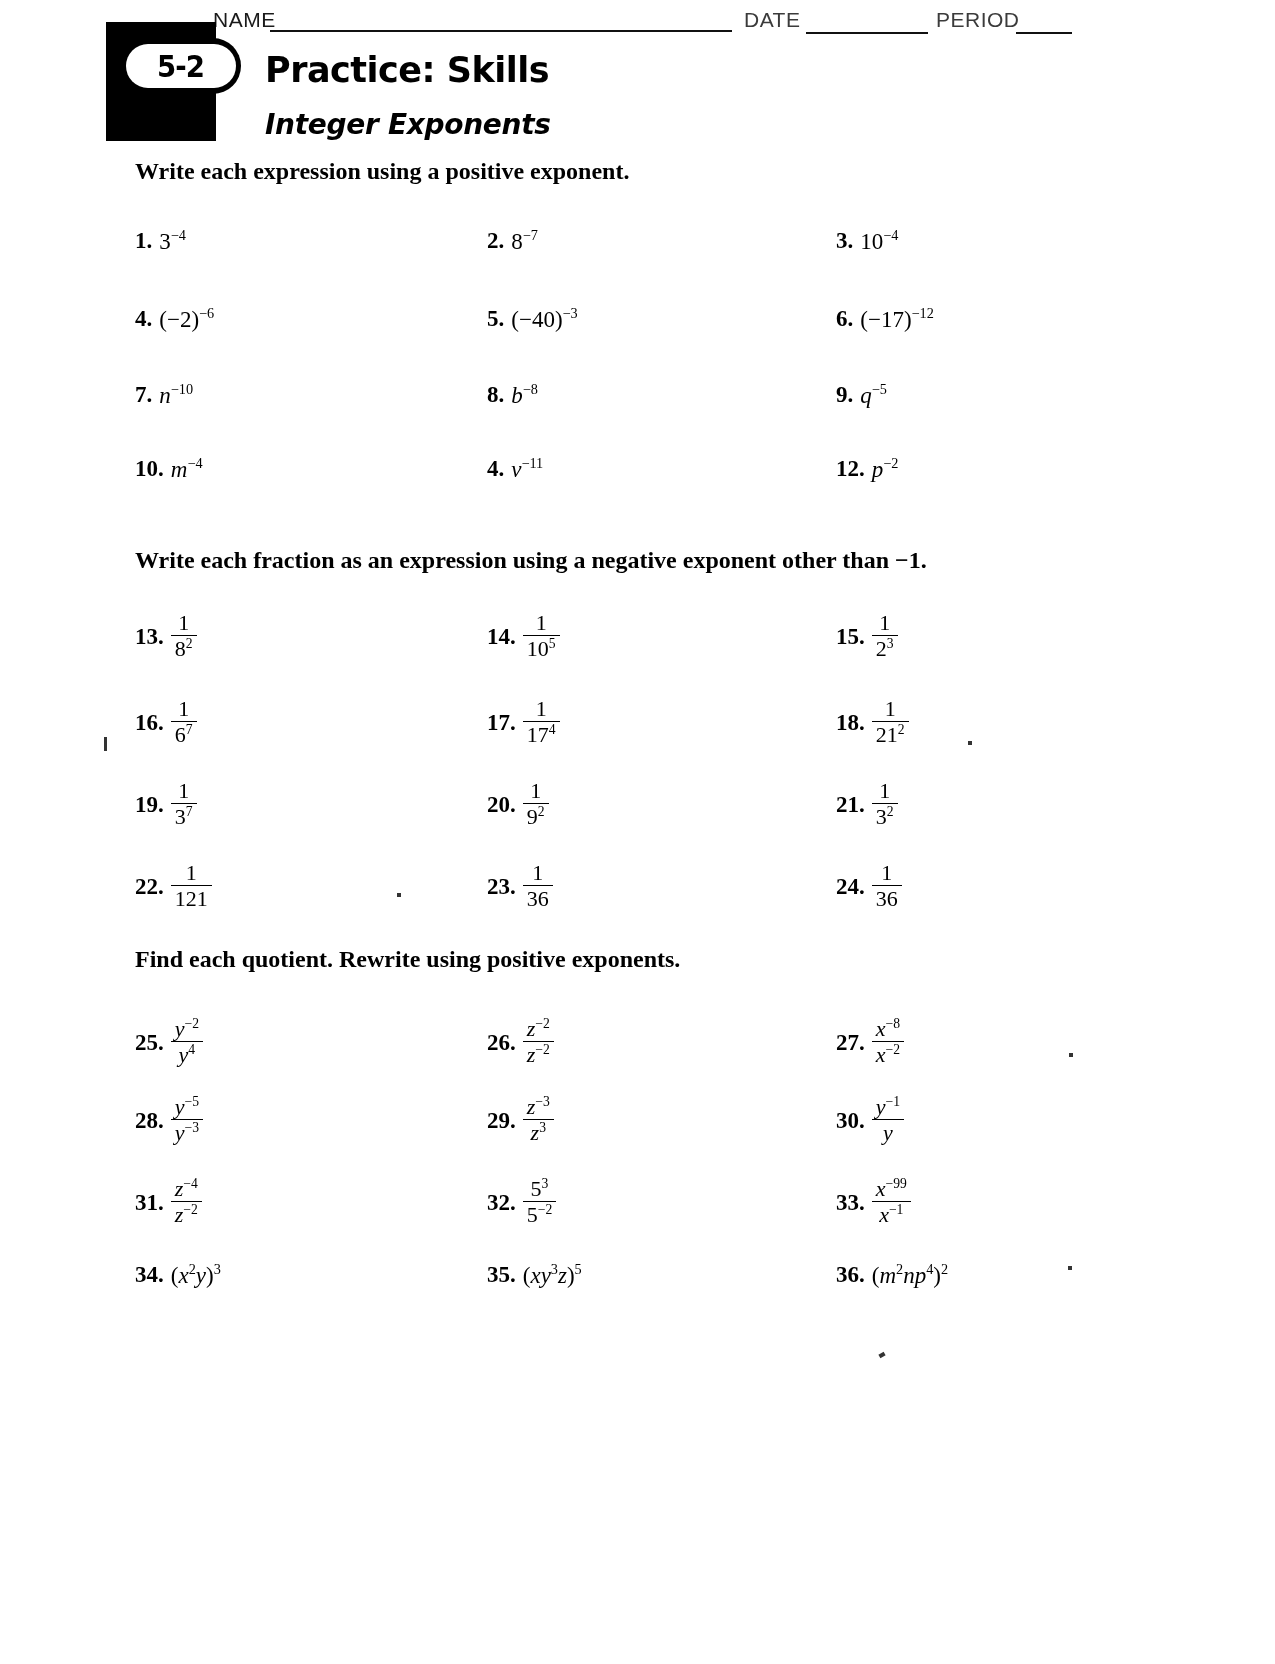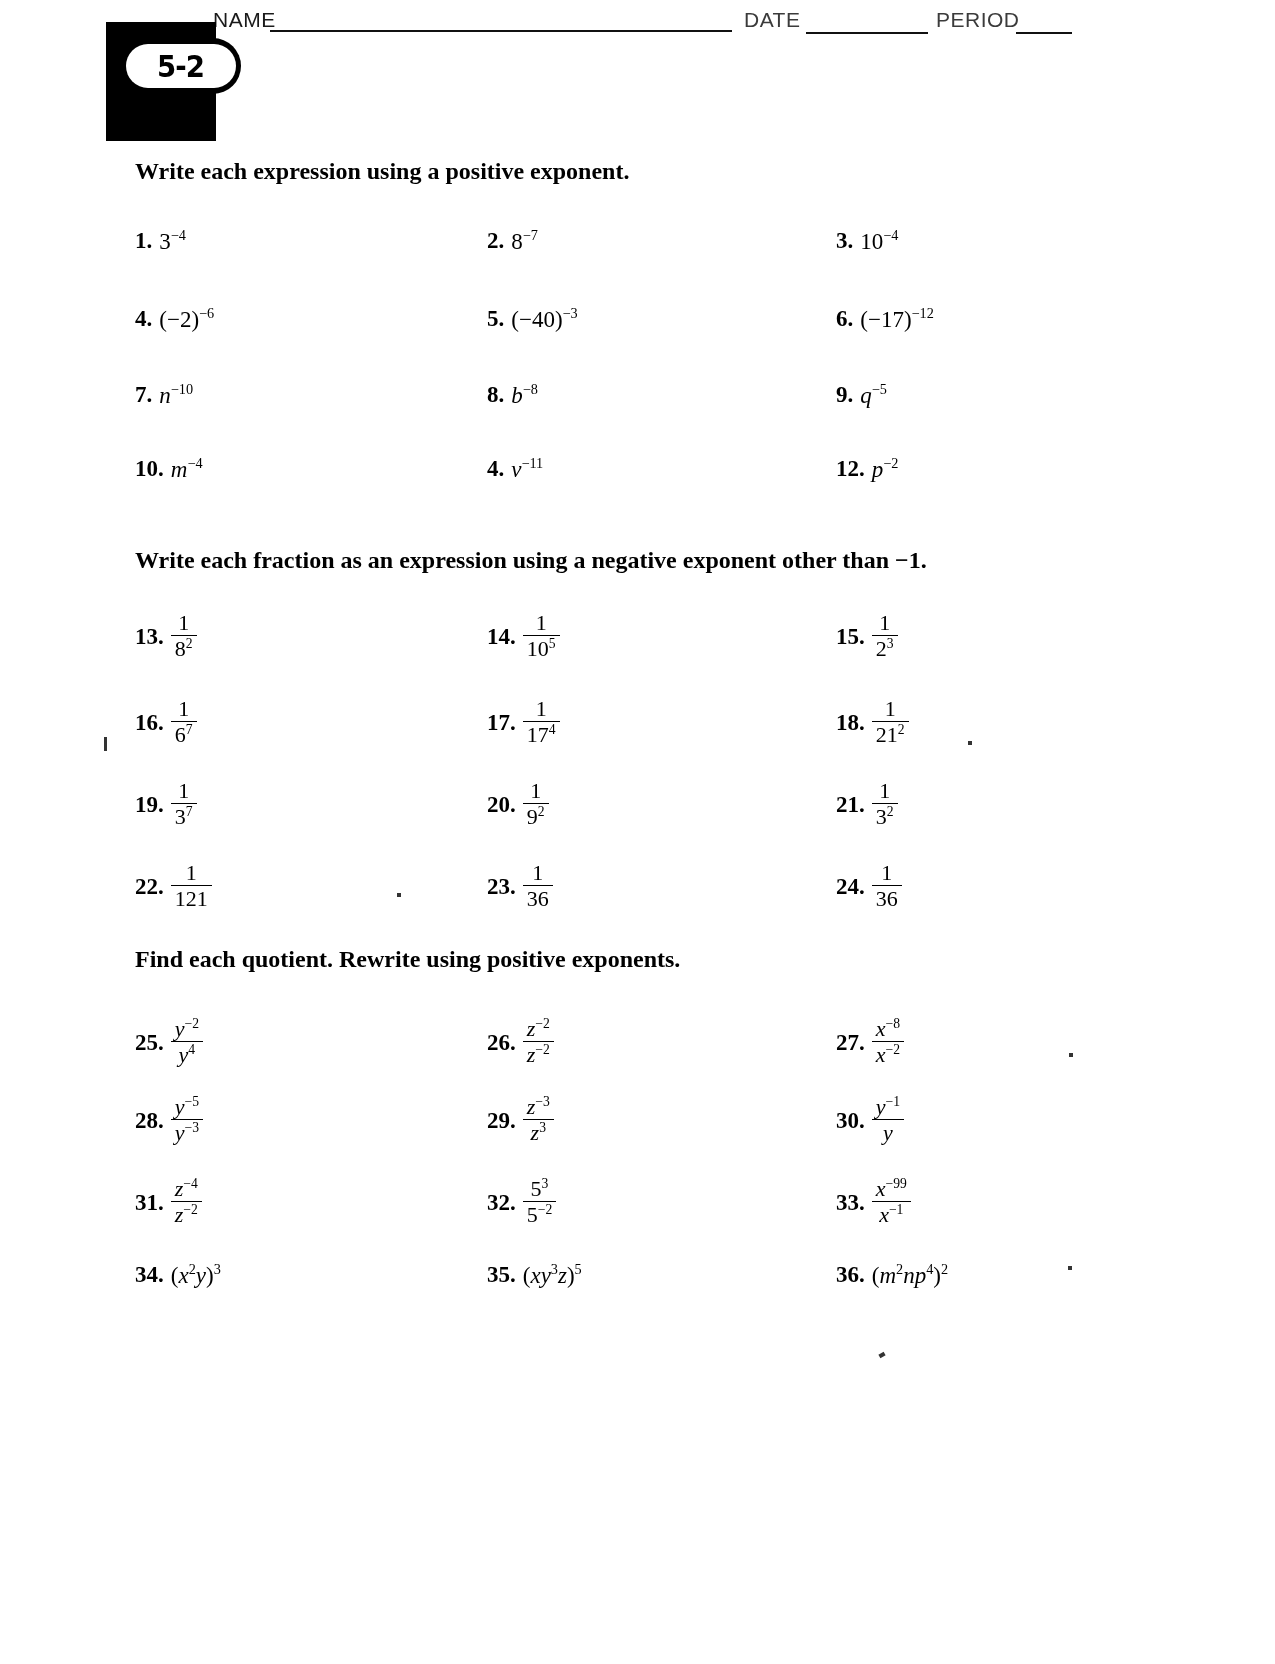--- a/index.html
+++ b/index.html
@@ -192,20 +192,22 @@
 
   <div class="period-label">PERIOD</div>
   <div class="rule rule-period"></div>
 
   <div class="tab-block"></div>
   <div class="tab-lobe"></div>
   <div class="pill">
     <span>5-2</span>
   </div>
 
+  <div class="title">Practice: Skills</div>
+  <div class="subtitle">Integer Exponents</div>
 </div>
 
 <div id="body-root">
     <div class="instruction" style="top: 158px;">Write each expression using a positive exponent.</div>
     <div class="problem" style="left: 135px; top: 228px;"><span class="prow">
         <span class="pnum">1.</span>
         <span class="expr upright">3<sup>−4</sup></span>
       </span></div>
     <div class="problem" style="left: 487px; top: 228px;"><span class="prow">
         <span class="pnum">2.</span>

